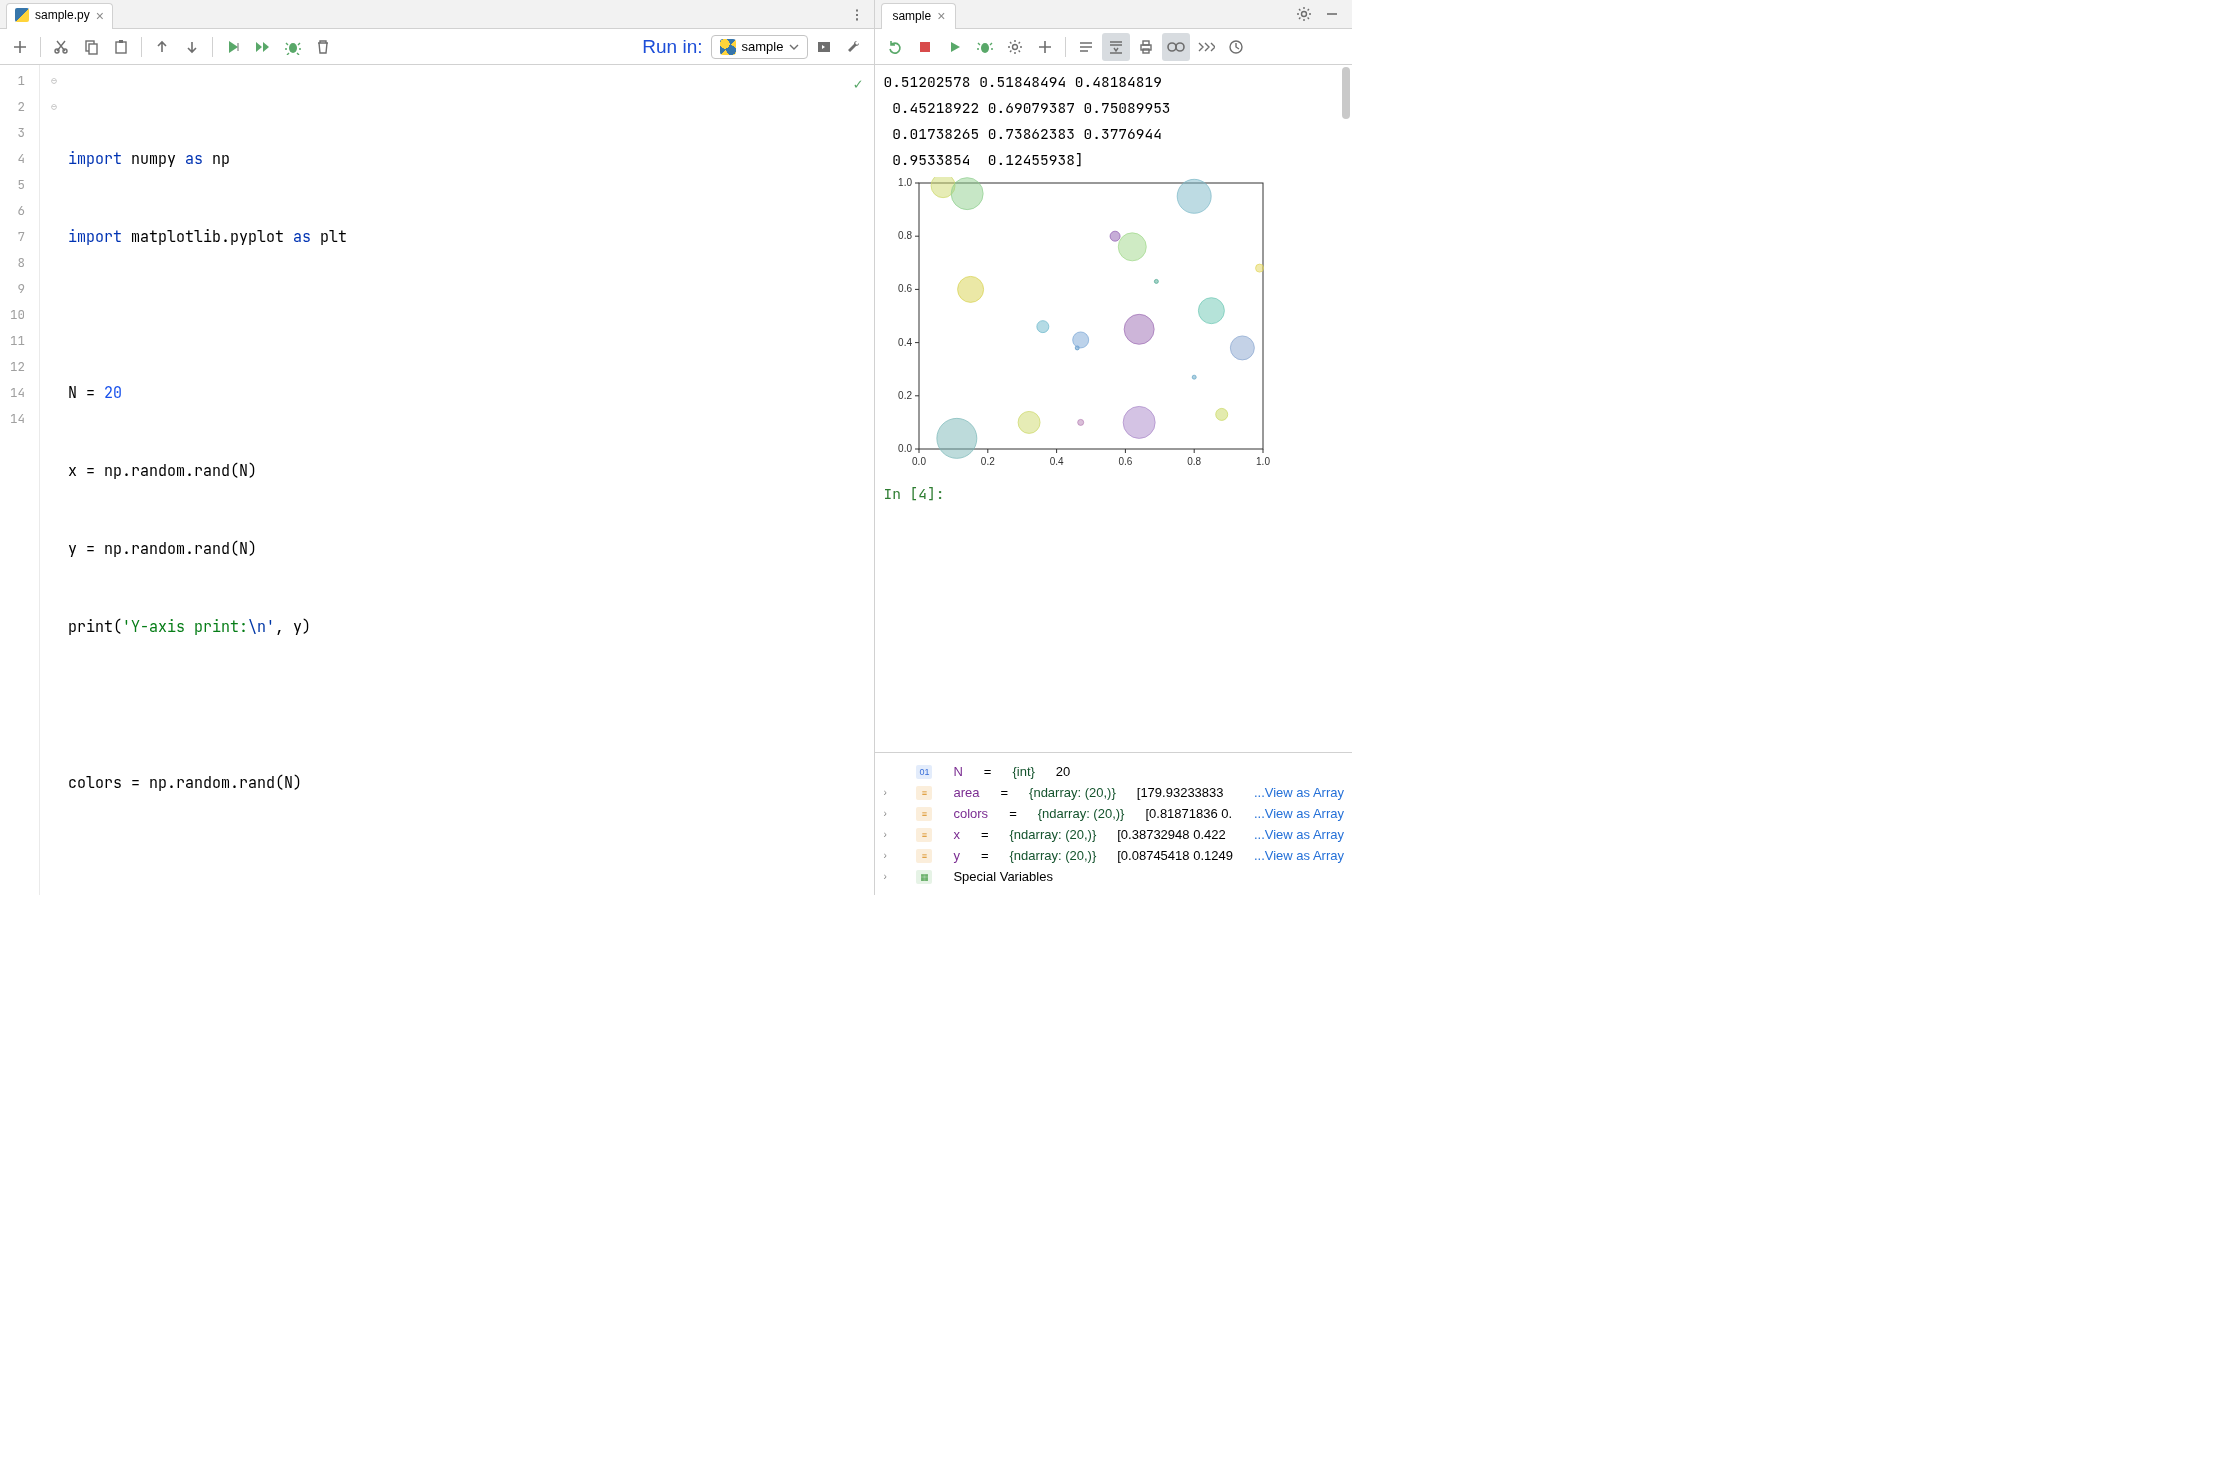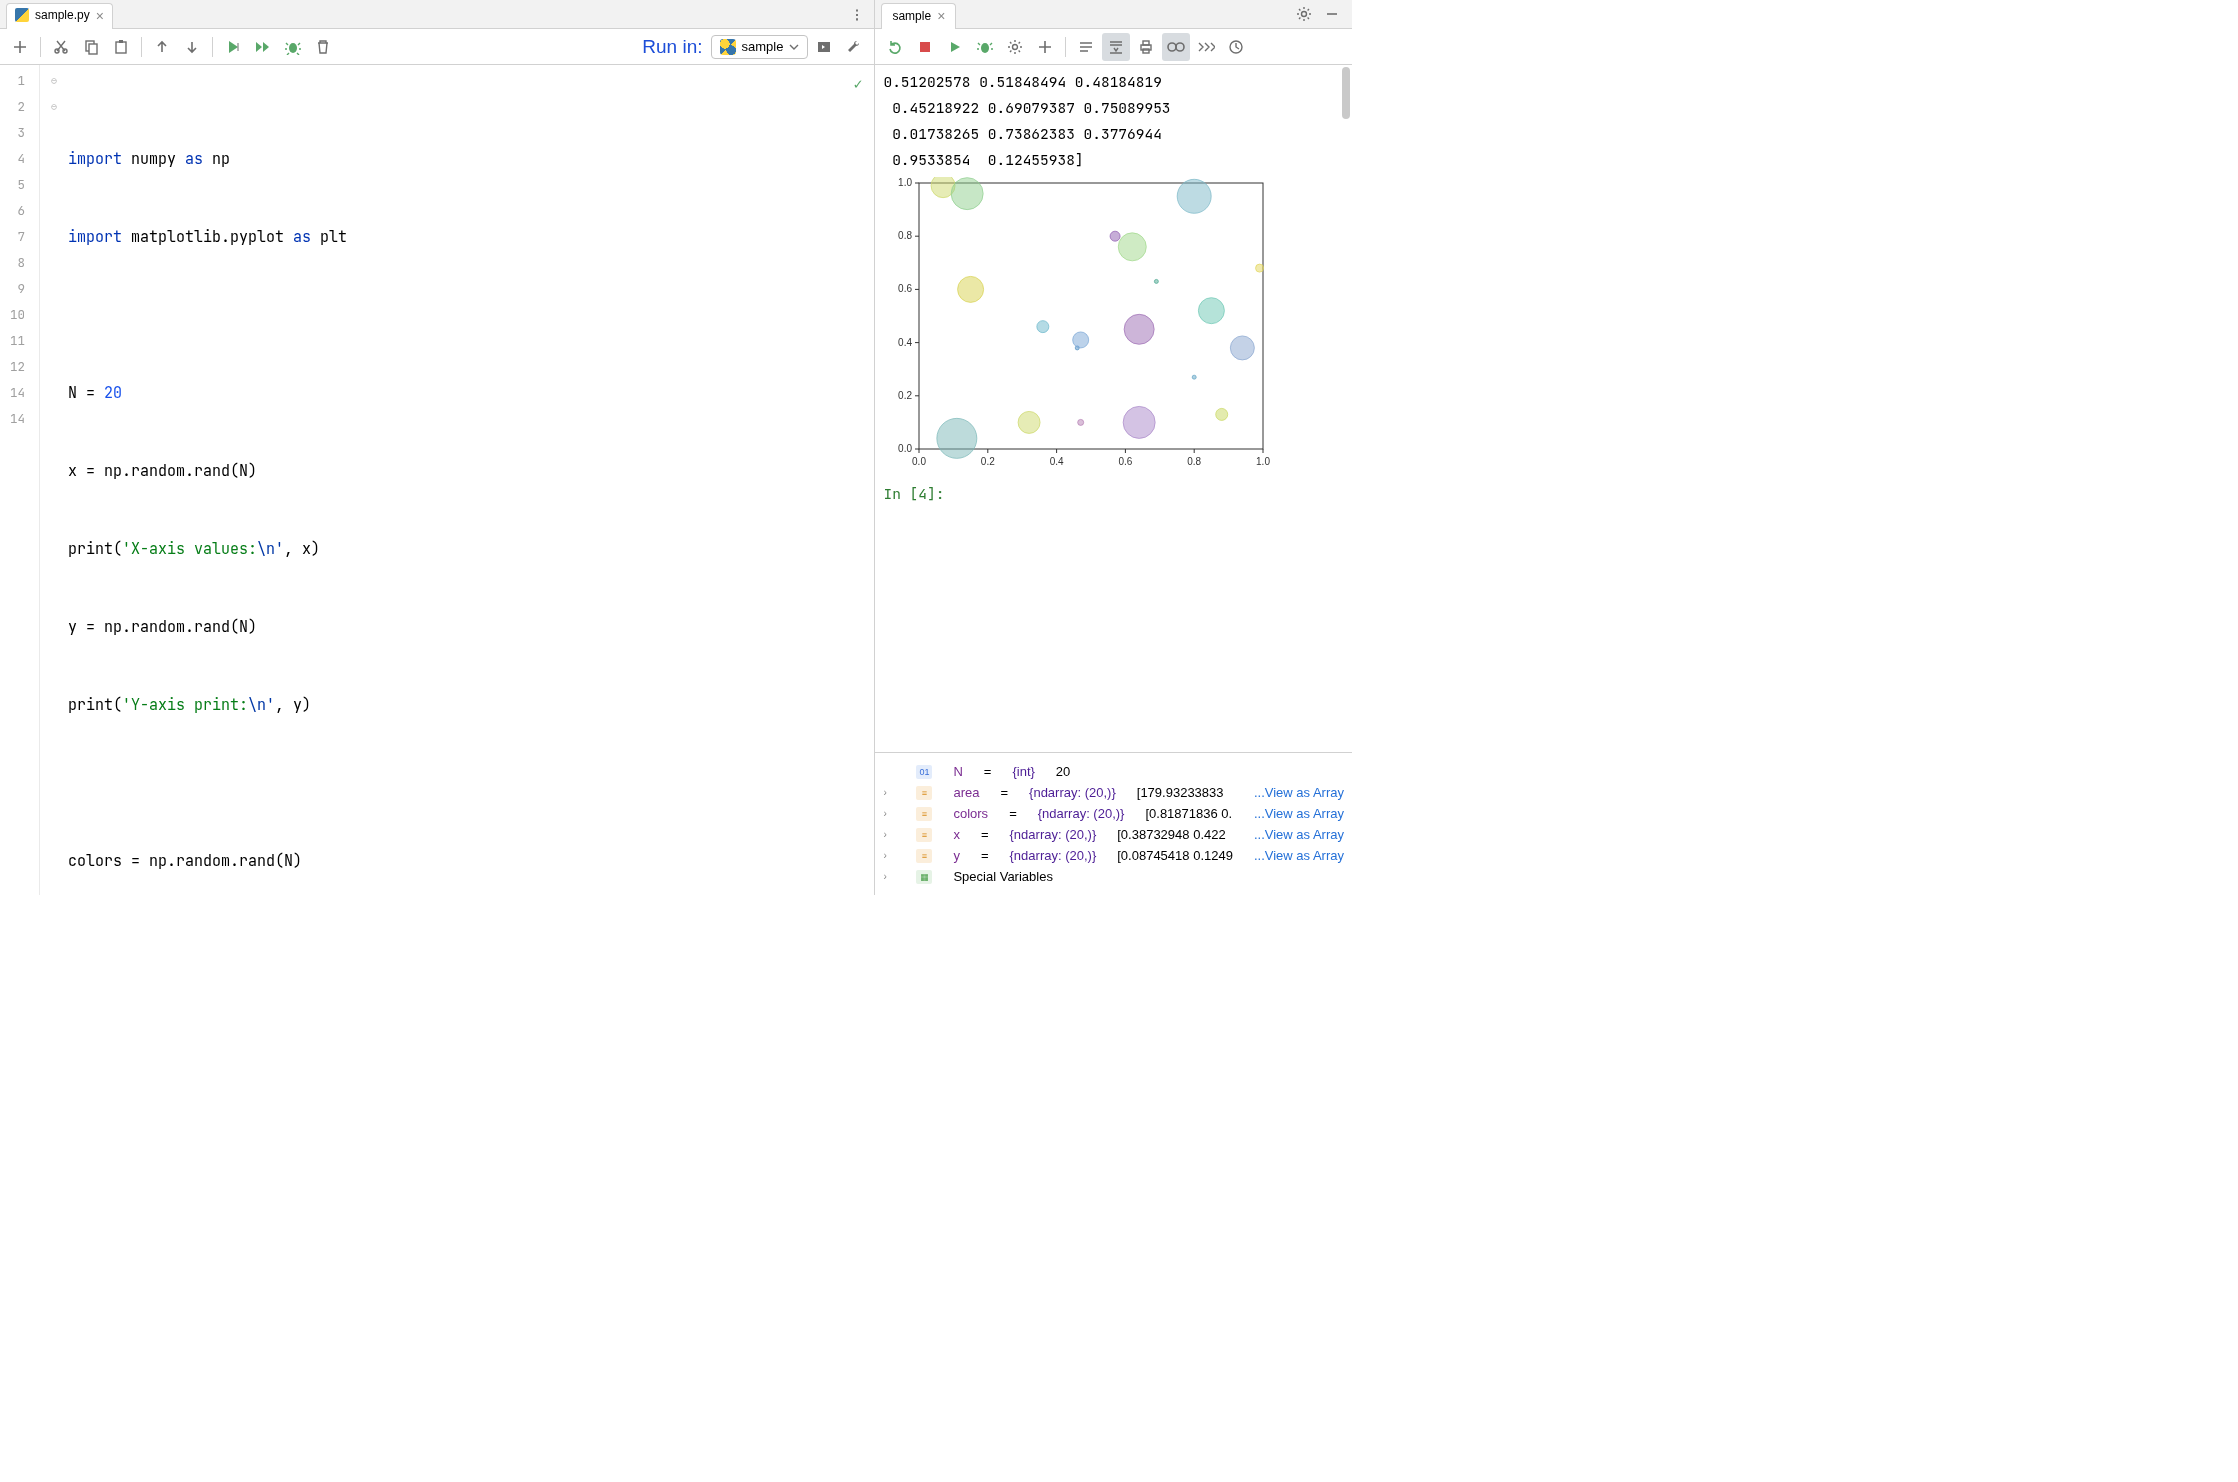--- a/index.html
+++ b/index.html
@@ -211,21 +211,21 @@
   width: 16px; height: 14px;
   display: flex; align-items: center; justify-content: center;
   font-size: 9px;
   border-radius: 2px;
 }
 .var-icon.int { background: #e3ecfb; color: #3a6fd8; }
 .var-icon.arr { background: #fbeedb; color: #d98c1a; }
 .var-icon.spec { background: #e6f3e6; color: #4a9e4a; }
 .var-name { color: #7a2c91; font-weight: 500; }
 .var-eq { color: #000; }
-.var-type { color: #4c1d95; }
+.var-type { color: #14532d; }
 .var-val { color: #000; }
 .var-link { color: #2470d8; margin-left: auto; cursor: pointer; }
 
 .console-scrollbar {
   position: absolute;
   right: 2px; top: 2px;
   width: 8px; height: 52px;
   background: #c9c9c9;
   border-radius: 4px;
 }
@@ -361,21 +361,20 @@
         <div></div>
         <div></div>
       </div>
     <div class="code mono">
       <span class="status-check">✓</span>
       <div class="line"><span class="kw">import</span> <span>numpy</span> <span class="kw">as</span> <span>np</span></div>
       <div class="line"><span class="kw">import</span> <span>matplotlib.pyplot</span> <span class="kw">as</span> <span>plt</span></div>
       <div class="line"></div>
       <div class="line"><span>N = </span><span class="num">20</span></div>
       <div class="line"><span>x = np.random.rand(N)</span></div>
-      <div class="line"><span>print(</span><span class="str">'X-axis values:</span><span class="esc">\n'</span><span>, x)</span></div>
       <div class="line"><span>y = np.random.rand(N)</span></div>
       <div class="line"><span>print(</span><span class="str">'Y-axis print:</span><span class="esc">\n'</span><span>, y)</span></div>
       <div class="line"></div>
       <div class="line"><span>colors = np.random.rand(N)</span></div>
       
       
       
       
     </div>
   </div>

